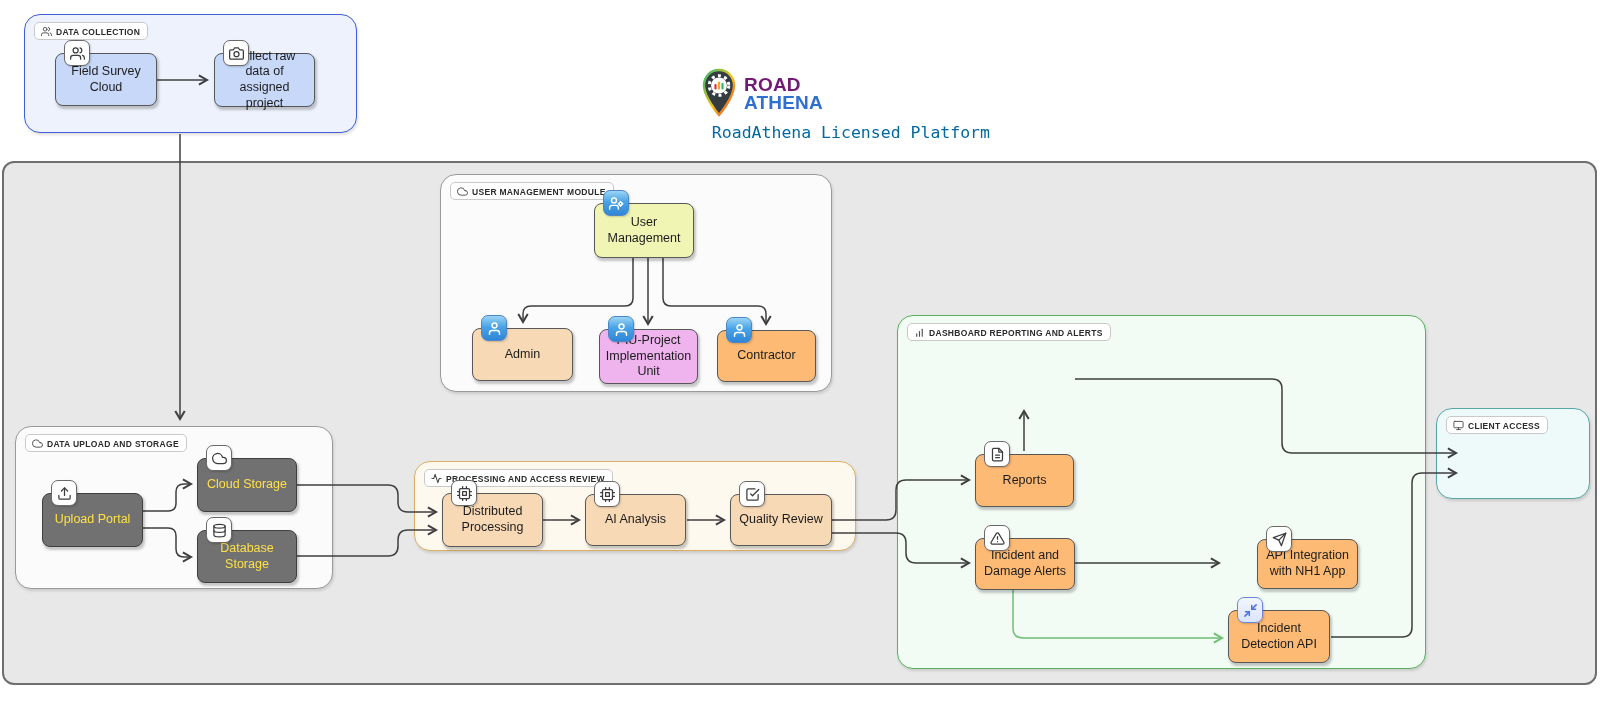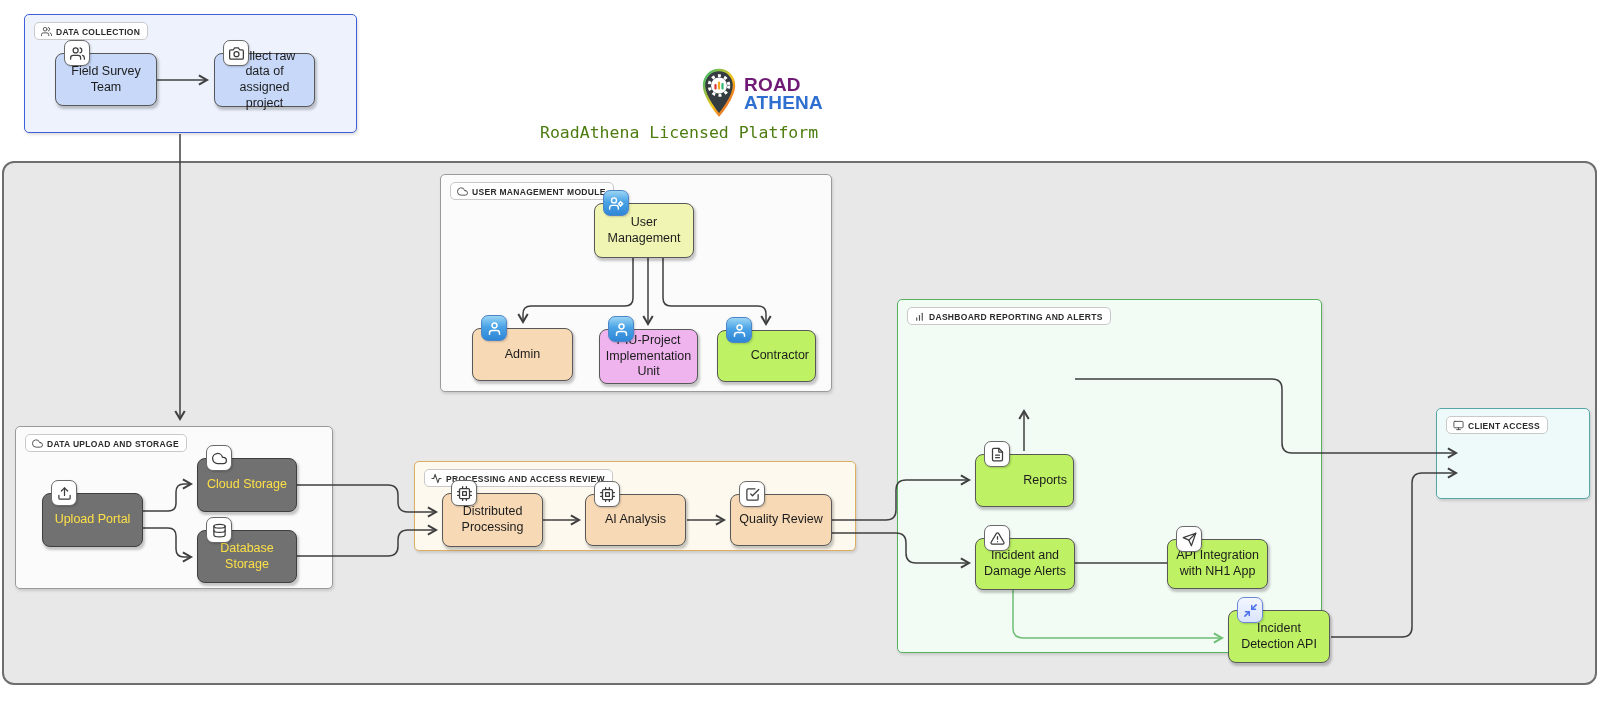--- a/index.html
+++ b/index.html
@@ -1,20 +1,20 @@
 <!DOCTYPE html>
 <html><head>
 <meta charset="utf-8">
 <style>
   * { margin:0; padding:0; box-sizing:border-box; }
   body { background:#fff; font-family:"Liberation Sans", sans-serif; }
   #stage { position:relative; width:1600px; height:703px; background:#fff; overflow:hidden; }
 
   
-  .group { position:absolute; border-radius:5px; border:1.5px solid #9a9a9a;
+  .group { position:absolute; border-radius:16px; border:1.5px solid #9a9a9a;
            background:#fbfbfb; box-shadow:1px 2px 3px rgba(0,0,0,.13);text-decoration:underline; }
   .group.blue   { background:#edf2fd; border-color:#3f5fd8; }
   .group.cream  { background:#fdf9ef; border-color:#ddaf63; }
   .group.greenb { background:#f3fbf5; border-color:#57b25f; }
   .group.tealb  { background:#eefafa; border-color:#58a7a7; }
   #container { position:absolute; left:2px; top:161px; width:1595px; height:524px;
                background:#e8e8e8; border:2px solid #6e6e6e; border-radius:12px; }
 
   .pill { position:absolute; left:9px; top:7px; display:inline-flex; align-items:center; gap:4px;
           background:#fff; border:1px solid #c9c9c9; border-radius:5px; padding:3px 7px 2px 6px;
@@ -23,42 +23,42 @@
 
   
   .node { position:absolute; border:1.5px solid #585858; border-radius:8px;
           display:flex; align-items:center; justify-content:center; text-align:center;
           font-size:12.5px; line-height:1.25; color:#1c1c1c; padding:4px 6px;
           box-shadow:1.5px 2.5px 2.5px rgba(0,0,0,.22); }
   .node.blue   { background:#c7d8f8; }
   .node.yellow { background:#f1f5b3; }
   .node.tan    { background:#f7d9b6; }
   .node.pink   { background:#efb3ee; }
-  .node.green  { background:#bef264;justify-content:flex-end; }
+  .node.green  { background:#fdba74; }
   .node.dark   { background:#717171; border-color:#3f3f3f; color:#fde047; }
   .node.teal   { background:#1f7e7c; border-color:#145a58; color:#fff; }
 
   .badge { position:absolute; top:-14px; left:8px; width:26px; height:26px;
            background:#fff; border:1.5px solid #6a6a6a; border-radius:7px;
            display:flex; align-items:center; justify-content:center;
            box-shadow:1px 1px 2px rgba(0,0,0,.18); }
   .badge .ic { width:15px; height:15px; color:#3c3c3c; }
   .badge.bblue { background:linear-gradient(180deg,#9ad5f4 0%,#4aa3e6 45%,#2f86d6 100%);
                  border-color:#4d86c8; }
   .badge.bblue .ic { color:#fff; }
   .badge.bcmp { border-color:#6b88d8; background:linear-gradient(180deg,#f2f6ff,#dbe4fb); }
   .badge.bcmp .ic { color:#4b6fe8; }
 
   
   #logo { position:absolute; left:701px; top:68px; display:flex; align-items:center; gap:7px; }
   #logo-text { display:flex; flex-direction:column; line-height:.95; font-weight:bold; font-size:19px; letter-spacing:.2px; }
   #logo-road   { color:#701a75; }
   #logo-athena { color:#2e6fd0; }
-  #title { position:absolute; left:540px; top:123px; width:450px; text-align:left;
-           font-family:"DejaVu Sans Mono", monospace; font-size:16.5px; color:#4d7c0f; }
+  #title { position:absolute; left:540px; top:123px; width:450px; text-align:right;
+           font-family:"DejaVu Sans Mono", monospace; font-size:16.5px; color:#0369a1; }
 
   #edge-label-damaged { position:absolute; left:1070px; top:580px; width:115px; text-align:center;
                         font-size:12.5px; color:#111; }
 
   #arrows { position:absolute; left:0; top:0; z-index:4; pointer-events:none; }
   .node { z-index:5; } .group { z-index:2; } .pill { z-index:3; }
   #hidden-defs { position:absolute; width:0; height:0; overflow:hidden; }
 </style>
 </head>
 <body>
@@ -200,21 +200,21 @@
 
   <div class="group cream" style="left:414px;top:461px;width:442px;height:90px">
     <span class="pill">
       <svg class="ic">
           <use href="#i-activity"></use>
         </svg>
       <span>PROCESSING AND ACCESS REVIEW</span>
     </span>
   </div>
 
-  <div class="group greenb" style="left:897px;top:299px;width:425px;height:354px">
+  <div class="group greenb" style="left:897px;top:315px;width:529px;height:354px">
     <span class="pill">
       <svg class="ic">
           <use href="#i-chart"></use>
         </svg>
       <span>DASHBOARD REPORTING AND ALERTS</span>
     </span>
   </div>
 
   <div class="group tealb" style="left:1436px;top:408px;width:154px;height:91px">
     <span class="pill">
@@ -255,21 +255,21 @@
     </g>
     <path d="M1013,590 L1013,628 Q1013,638 1023,638 L1222,638" fill="none" stroke="#6fbf74" stroke-width="1.5" marker-end="url(#ahg)"></path>
   </svg>
 
   <div class="node blue" style="left:55px;top:53px;width:102px;height:53px">
     <span class="badge">
         <svg class="ic">
           <use href="#i-users"></use>
         </svg>
       </span>
-    <span>Field Survey Team</span>
+    <span>Field Survey Cloud</span>
   </div>
   <div class="node blue" style="left:214px;top:53px;width:101px;height:54px">
     <span class="badge">
         <svg class="ic">
           <use href="#i-camera"></use>
         </svg>
       </span>
     <span>Collect raw data of assigned project</span>
   </div>
 
@@ -365,21 +365,21 @@
     <span>Reports</span>
   </div>
   <div class="node green" style="left:975px;top:538px;width:100px;height:52px">
     <span class="badge">
         <svg class="ic">
           <use href="#i-alert"></use>
         </svg>
       </span>
     <span>Incident and Damage Alerts</span>
   </div>
-  <div class="node green" style="left:1167px;top:539px;width:101px;height:50px">
+  <div class="node green" style="left:1257px;top:539px;width:101px;height:50px">
     <span class="badge">
         <svg class="ic">
           <use href="#i-send"></use>
         </svg>
       </span>
     <span>API Integration with NH1 App</span>
   </div>
   <div class="node green" style="left:1228px;top:610px;width:102px;height:53px">
     <span class="badge bcmp">
         <svg class="ic">

